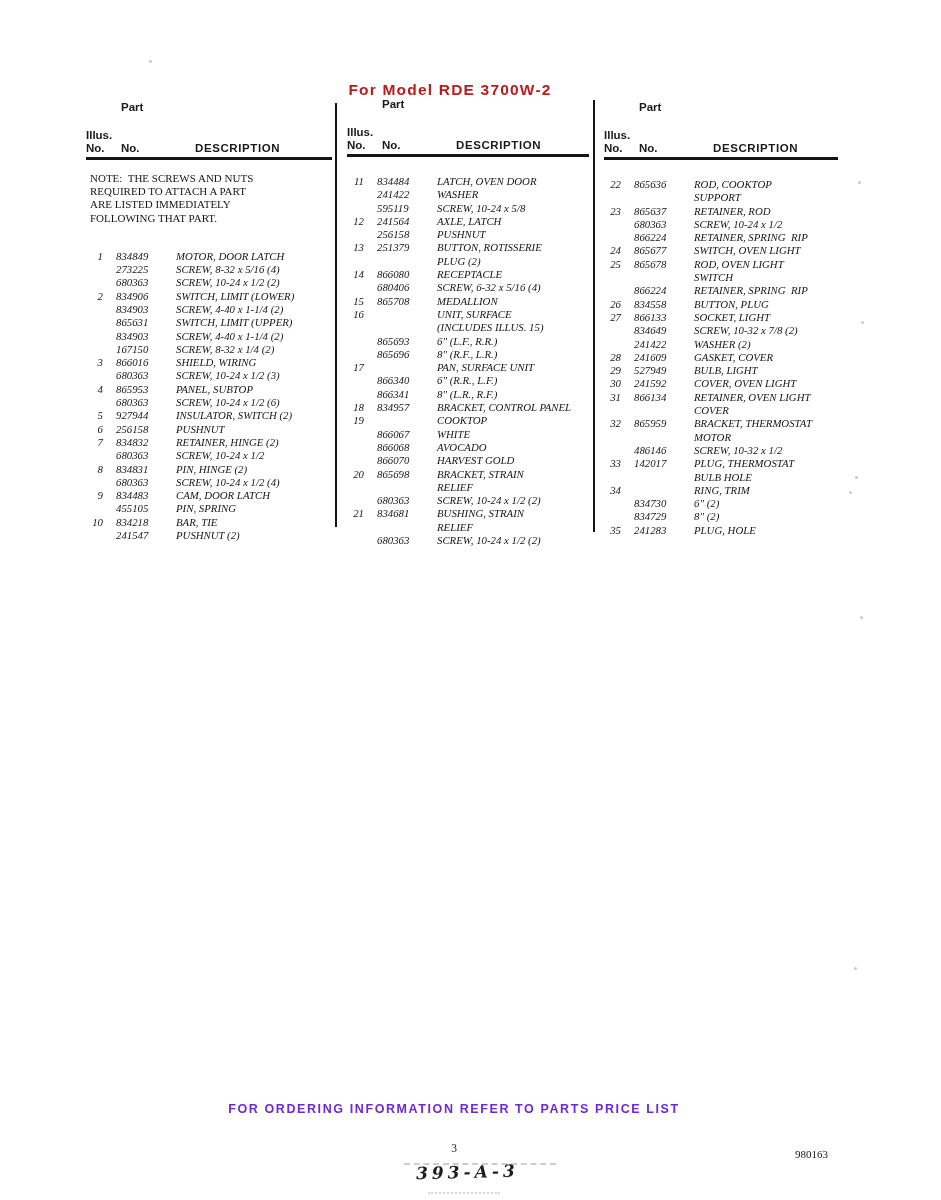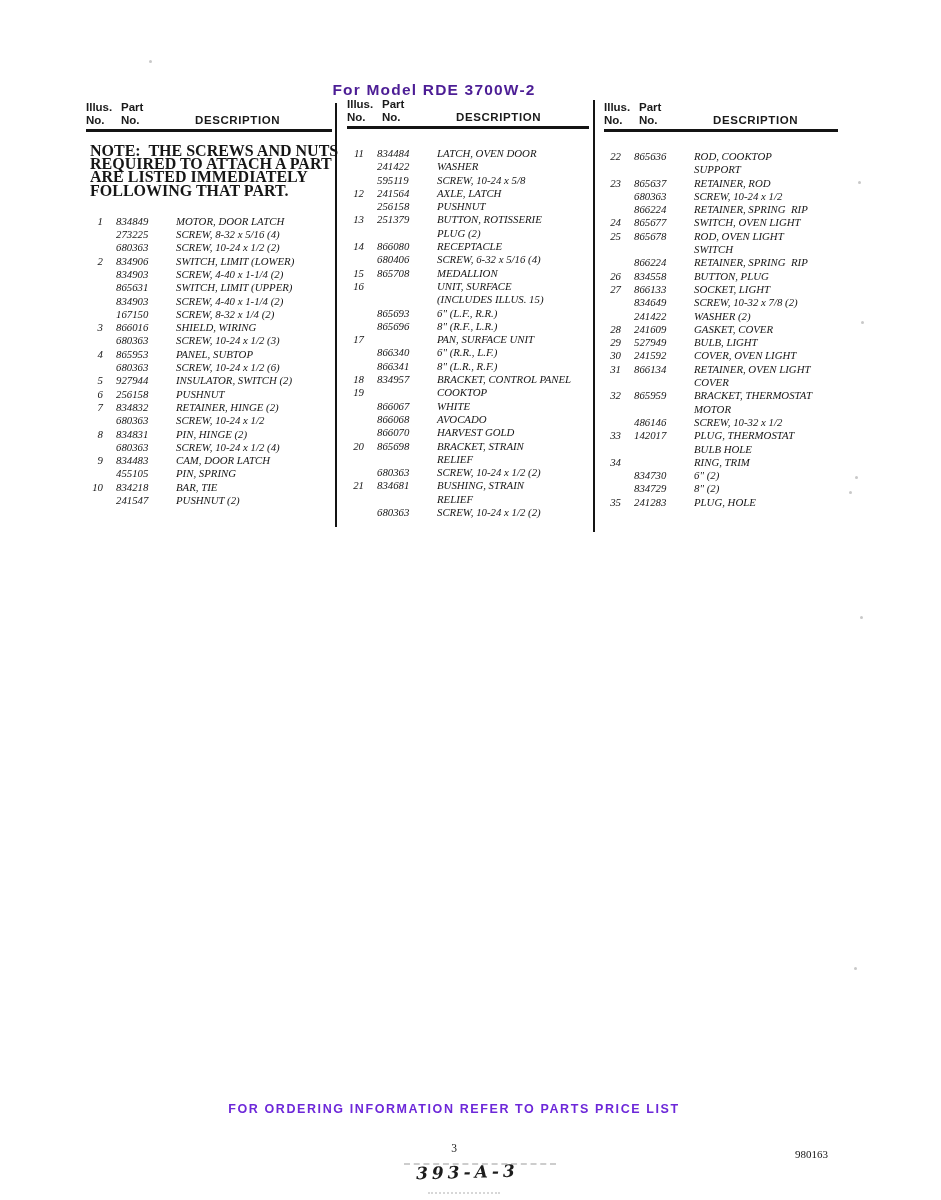--- a/index.html
+++ b/index.html
@@ -8,37 +8,37 @@
     background:#ffffff;color:#161616;
     font-family:"Liberation Serif","DejaVu Serif",serif;
   }
   .page{position:absolute;inset:0;}
   .title{
     position:absolute;top:48px;left:0;width:941px;text-align:center;
     font-family:"Liberation Sans",sans-serif;font-weight:bold;
     font-size:30px;letter-spacing:1.5px;color:#111;
   }
   .subtitle{
-    position:absolute;top:81px;left:0;width:868px;text-align:center;
+    position:absolute;top:81px;left:16px;width:868px;text-align:center;
     font-family:"Liberation Sans",sans-serif;font-weight:bold;
-    font-size:15.5px;letter-spacing:1.2px;color:#4c1d95;
+    font-size:15.5px;letter-spacing:1.2px;color:#b91c1c;
   }
   .col{position:absolute;}
   .col1{left:86px;top:101px;width:246px;}
   .col2{left:347px;top:98px;width:242px;}
   .col3{left:604px;top:101px;width:234px;}
   .colhead{font-family:"Liberation Sans",sans-serif;color:#1a1a1a;}
   .h-row1,.h-row2{display:flex;font-size:11.5px;font-weight:600;line-height:13px;}
-  .h-illus{width:35px;flex:none;}
+  .h-illus{width:35px;flex:none;margin-top:28px;}
   .h-part{flex:none;}
   .h-no1{width:35px;flex:none;}
   .h-no2{width:52px;flex:none;}
   .h-desc{margin-left:22px;letter-spacing:0.6px;}
   .h-rule{height:3px;background:#141414;margin-top:2px;}
-  .note{margin:12px 0 18px 4px;font-size:16px;line-height:13.2px;white-space:pre;font-weight:bold;}
+  .note{margin:12px 0 25px 4px;font-size:11px;line-height:13.2px;white-space:pre;}
   .rows{margin-top:18px;font-style:italic;}
   .prow{display:flex;font-size:10.8px;line-height:13.3px;}
   .c-illus{width:17px;flex:none;text-align:right;}
   .c-part{width:48px;flex:none;margin-left:13px;}
   .c-desc{flex:1;margin-left:12px;white-space:pre-wrap;}
   .vdivider{position:absolute;width:2px;background:#141414;}
   .divider1{left:335px;top:103px;height:424px;}
   .divider2{left:593px;top:100px;height:432px;}
   .footer-note{
     position:absolute;top:1102px;left:0;width:908px;text-align:center;

